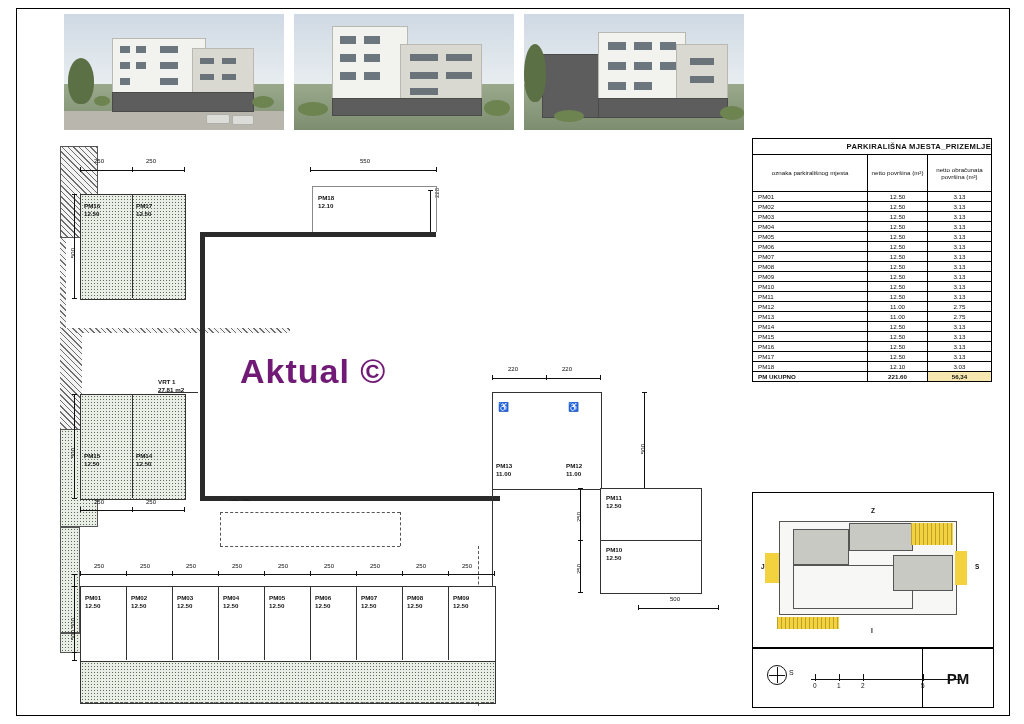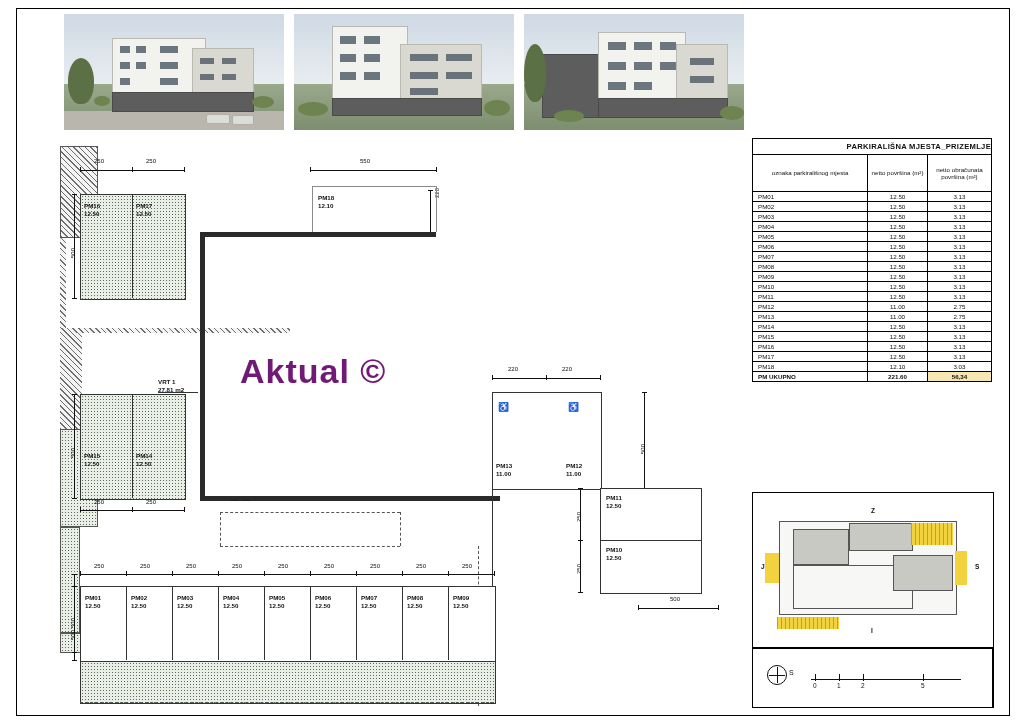--- a/index.html
+++ b/index.html
@@ -519,14 +519,15 @@
       <div class="barline"></div>
       <div class="bartick" style="left:62px;"></div>
       <div class="bartick" style="left:86px;"></div>
       <div class="bartick" style="left:110px;"></div>
       <div class="bartick" style="left:170px;"></div>
       <div class="barnum" style="left:60px;">0</div>
       <div class="barnum" style="left:84px;">1</div>
       <div class="barnum" style="left:108px;">2</div>
       <div class="barnum" style="left:168px;">5</div>
     </div>
+    <div class="pm">PM</div>
   </div>
 </div>
 
 </body></html>

